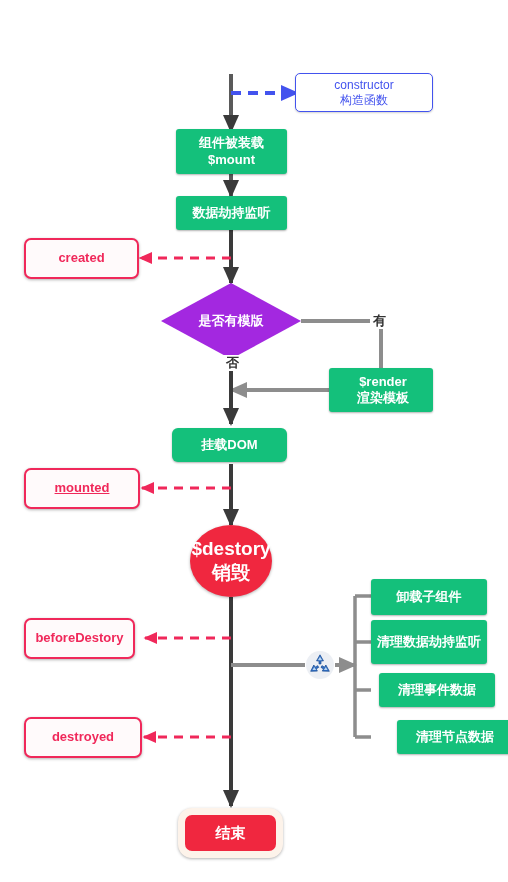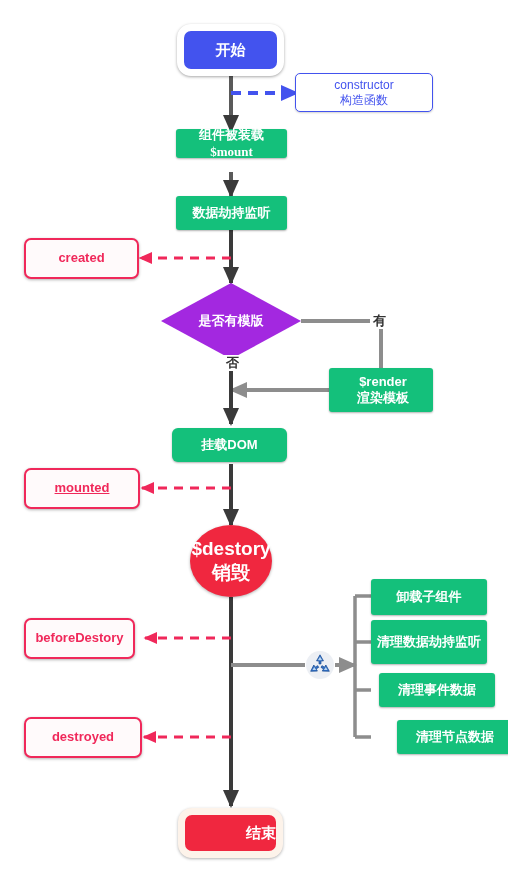--- a/index.html
+++ b/index.html
@@ -101,32 +101,29 @@
 
     <path d="M335,665 L355,665" stroke="#8d8d8d" stroke-width="4" fill="none" marker-end="url(#ahGray)"></path>
 
     <path d="M355,596 L355,737" stroke="#8d8d8d" stroke-width="3.5" fill="none"></path>
     <path d="M355,596 L371,596" stroke="#8d8d8d" stroke-width="3.5" fill="none"></path>
     <path d="M355,642 L371,642" stroke="#8d8d8d" stroke-width="3.5" fill="none"></path>
     <path d="M355,690 L371,690" stroke="#8d8d8d" stroke-width="3.5" fill="none"></path>
     <path d="M355,737 L371,737" stroke="#8d8d8d" stroke-width="3.5" fill="none"></path>
   </svg>
 
-  <div class="node n-start" style="left:177px;top:24px;width:107px;height:52px;">
-    <span>开始</span>
-  </div>
 
   <div class="node n-blue" style="left:295px;top:73px;width:138px;height:39px;">
     <span class="twoline">
       <span>constructor</span>
       <span>构造函数</span>
     </span>
   </div>
 
-  <div class="node n-green" style="left:176px;top:129px;width:111px;height:29px;font-family:Liberation Serif, serif;">
+  <div class="node n-green" style="left:176px;top:129px;width:111px;height:45px;">
     <span class="twoline">
       <span>组件被装载</span>
       <span>$mount</span>
     </span>
   </div>
 
   <div class="node n-green" style="left:176px;top:196px;width:111px;height:34px;">
     <span>数据劫持监听</span>
   </div>
 
@@ -195,17 +192,17 @@
   <div class="node n-green" style="left:371px;top:620px;width:116px;height:44px;">
     <span>清理数据劫持监听</span>
   </div>
   <div class="node n-green" style="left:379px;top:673px;width:116px;height:34px;">
     <span>清理事件数据</span>
   </div>
   <div class="node n-green" style="left:371px;top:720px;width:116px;height:34px;margin-left:26px;">
     <span>清理节点数据</span>
   </div>
 
-  <div class="node n-end" style="left:178px;top:808px;width:105px;height:50px;justify-content:flex-end;">
+  <div class="node n-end" style="left:178px;top:808px;width:105px;height:50px;">
     <span>结束</span>
   </div>
 
 </div>
 
 </body></html>

